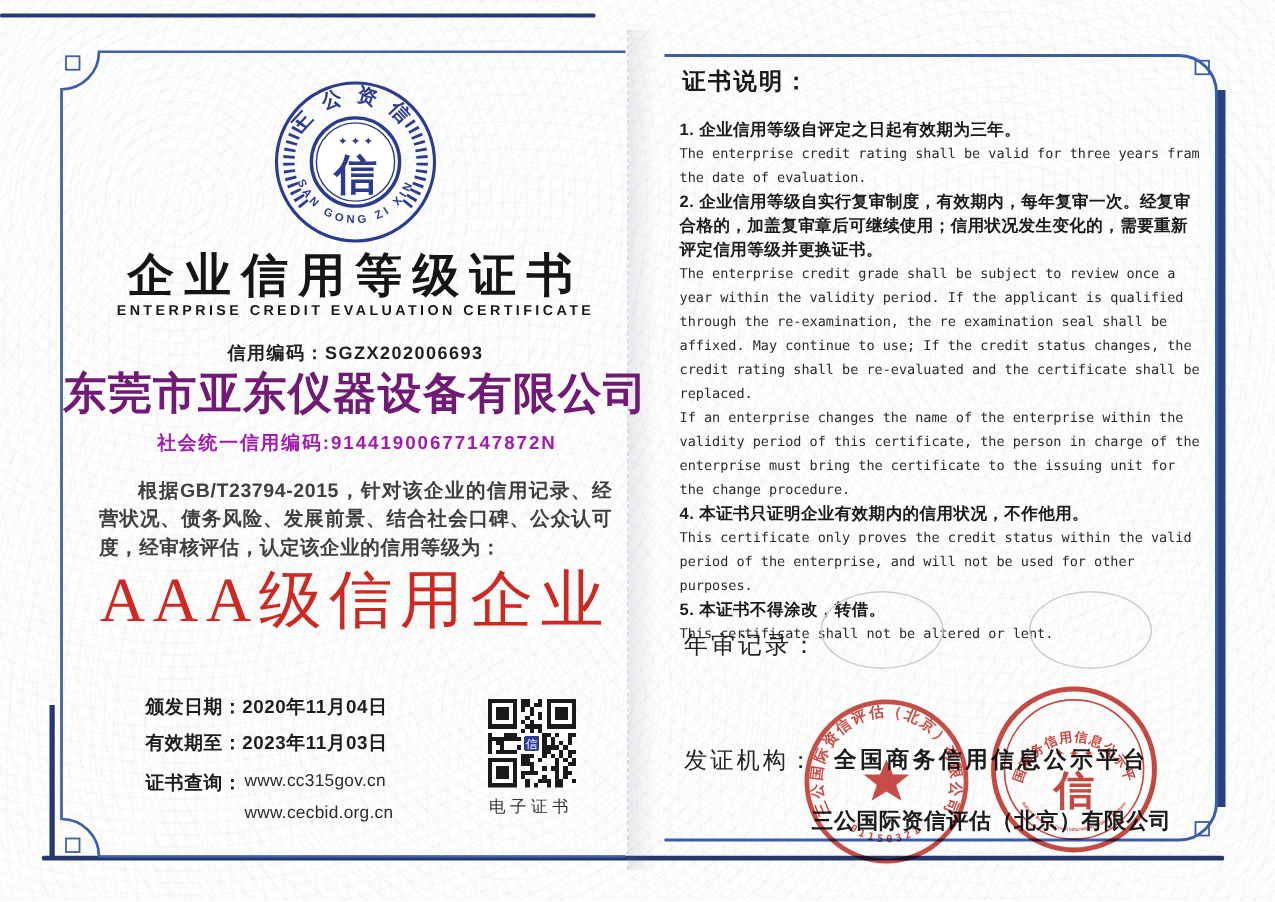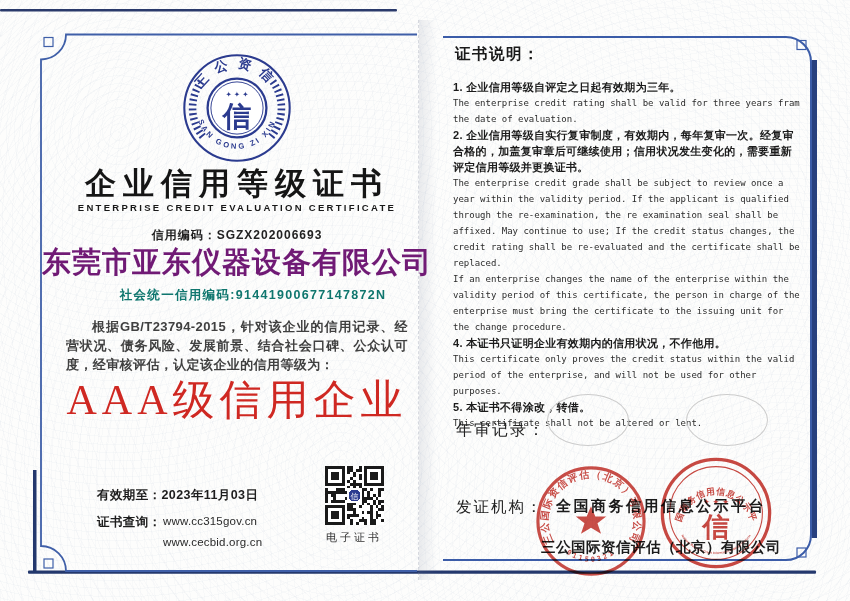--- a/index.html
+++ b/index.html
@@ -22,22 +22,22 @@
   
   .title{left:45px;top:163px;width:384px;text-align:center;
          font-family:"Liberation Serif",serif;font-weight:bold;font-size:31px;
          letter-spacing:7px;color:#151515;}
   .subtitle{left:45px;top:202px;width:384px;text-align:center;font-size:9.5px;font-weight:bold;
             letter-spacing:2.3px;color:#181818;}
   .codeline{left:45px;top:227px;width:384px;text-align:center;font-size:12px;font-weight:bold;
             letter-spacing:1px;color:#222;}
   .company{left:30px;top:243px;width:414px;text-align:center;font-size:29px;font-weight:bold;
            letter-spacing:1px;}
-  .uscc{left:61px;top:287px;width:384px;text-align:center;font-size:12.5px;font-weight:600;
-        letter-spacing:1.3px;color:#0f766e;}
+  .uscc{left:46px;top:287px;width:384px;text-align:center;font-size:12.5px;font-weight:600;
+        letter-spacing:1.3px;color:#a21caf;}
   .bodytext{left:66px;top:317px;width:342px;font-size:13px;font-weight:600;line-height:19px;
             text-align:justify;text-indent:26px;letter-spacing:.4px;color:#404040;}
   .rating{left:45px;top:372px;width:384px;text-align:center;font-family:"Liberation Serif",serif;
           font-weight:normal;font-size:42px;letter-spacing:5px;}
   .meta-row{font-size:12.5px;font-weight:bold;color:#1d1d1d;letter-spacing:.4px;}
   .meta-url{font-size:11.5px;font-weight:500;color:#2a2a2a;letter-spacing:.2px;}
   .qr-caption{left:323px;top:530px;width:62px;text-align:center;font-size:11px;letter-spacing:3px;
               color:#333;font-family:"Liberation Serif",serif;}
   
   .r-heading{left:455px;top:44px;font-size:15.5px;font-weight:bold;letter-spacing:1.5px;color:#1a1a1a;}
@@ -102,20 +102,23 @@
   <div class="abs content company" style="color:#701a75;">东莞市亚东仪器设备有限公司</div>
 
   <div class="abs content uscc">
     <span>社会统一信用编码:</span><span>91441900677147872N</span>
   </div>
 
   <div class="abs content bodytext">根据GB/T23794-2015，针对该企业的信用记录、经营状况、债务风险、发展前景、结合社会口碑、公众认可度，经审核评估，认定该企业的信用等级为：</div>
 
   <div class="abs content rating" style="color:#cf2822;">AAA级信用企业</div>
 
+  <div class="abs content meta-row" style="left:97px;top:463px;">
+    <span>颁发日期：</span><span>2020年11月04日</span>
+  </div>
   <div class="abs content meta-row" style="left:97px;top:487px;">
     <span>有效期至：</span><span>2023年11月03日</span>
   </div>
   <div class="abs content meta-row" style="left:97px;top:514px;">证书查询：</div>
   <div class="abs content meta-url" style="left:163px;top:515px;">www.cc315gov.cn</div>
   <div class="abs content meta-url" style="left:163px;top:536px;">www.cecbid.org.cn</div>
 
   <svg class="abs content" style="left:325px;top:466px;" width="59" height="59" viewBox="0 0 21 21" shape-rendering="crispEdges">
     <rect x="0" y="0" width="21" height="21" fill="#ffffff"></rect>
     <g fill="#1a1a1a">

